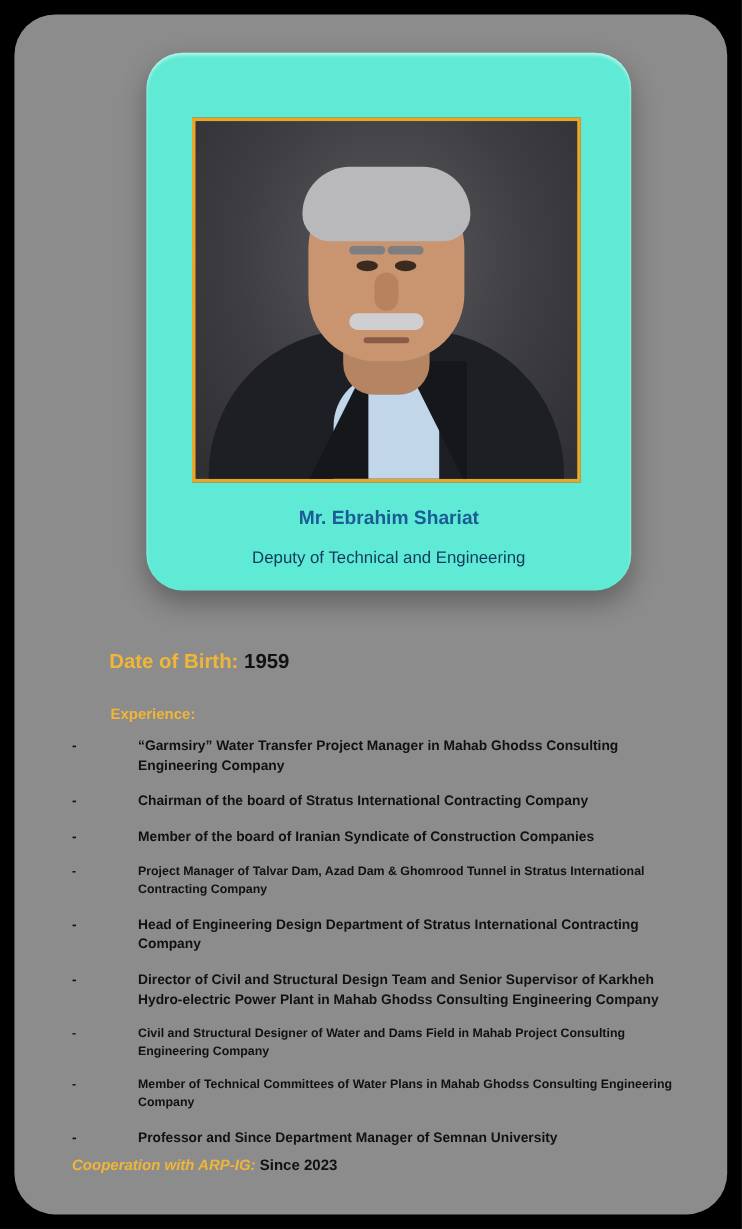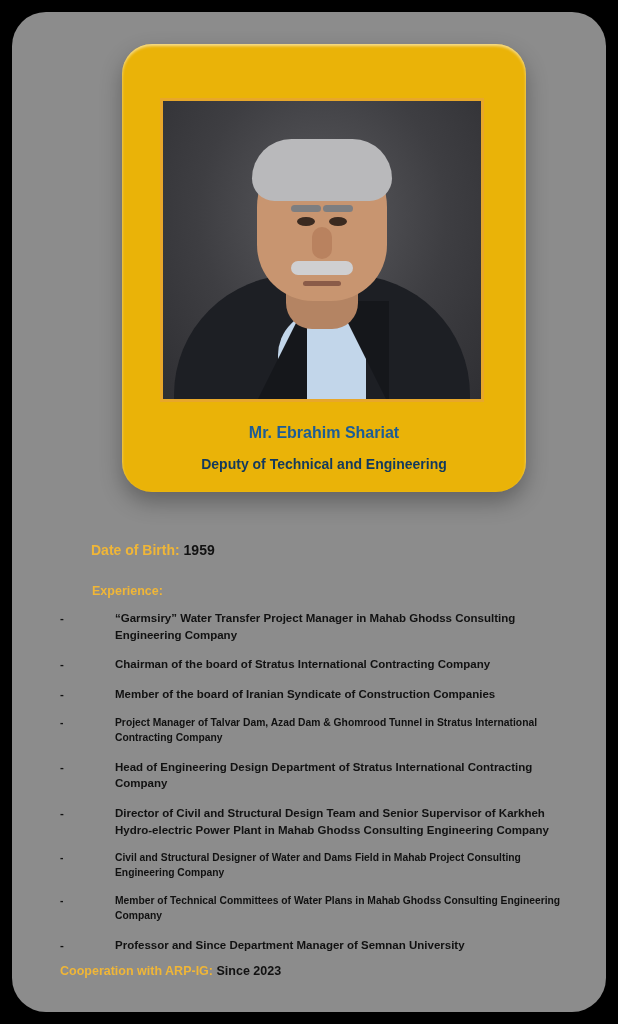--- a/index.html
+++ b/index.html
@@ -24,21 +24,21 @@
     border-radius: 34px;
   }
 
   
   .card {
     position: absolute;
     left: 110px;
     top: 32px;
     width: 404px;
     height: 448px;
-    background: #eab308;
+    background: #5eead4;
     border-radius: 30px;
     box-shadow: 0 10px 22px rgba(0,0,0,0.30),
                 inset 0 2px 3px rgba(255,255,255,0.55);
   }
 
   .photo-frame {
     position: absolute;
     left: 38px;
     top: 54px;
     width: 324px;
@@ -184,33 +184,33 @@
     font-weight: bold;
   }
   .role {
     position: absolute;
     left: 0;
     right: 0;
     top: 412px;
     text-align: center;
     color: #12395e;
     font-size: 14px;
-    font-weight: bold;
+    font-weight: normal;
   }
 
   
   .details {
     position: absolute;
     left: 48px;
     top: 530px;
     width: 510px;
   }
   .field {
     margin-bottom: 22px;
-    font-size: 14px;
+    font-size: 17px;
     color: #111111;
     font-weight: bold;
     padding-left: 31px;
   }
   .field .label {
     color: #f0b637;
     font-weight: bold;
   }
   .section-title {
     color: #f0b637;
@@ -239,21 +239,21 @@
   .sz-s { font-size: 10.3px; }
 
   .footer {
     position: absolute;
     left: 48px;
     top: 952px;
     font-size: 12.5px;
     font-weight: bold;
     color: #111111;
   }
-  .footer .label { color: #f0b637; }
+  .footer .label { color: #f0b637; font-style: italic; }
 </style>
 </head>
 <body>
 
 <div class="page">
 
   <div class="card">
 
     <div class="photo-frame">
       <div class="photo">

